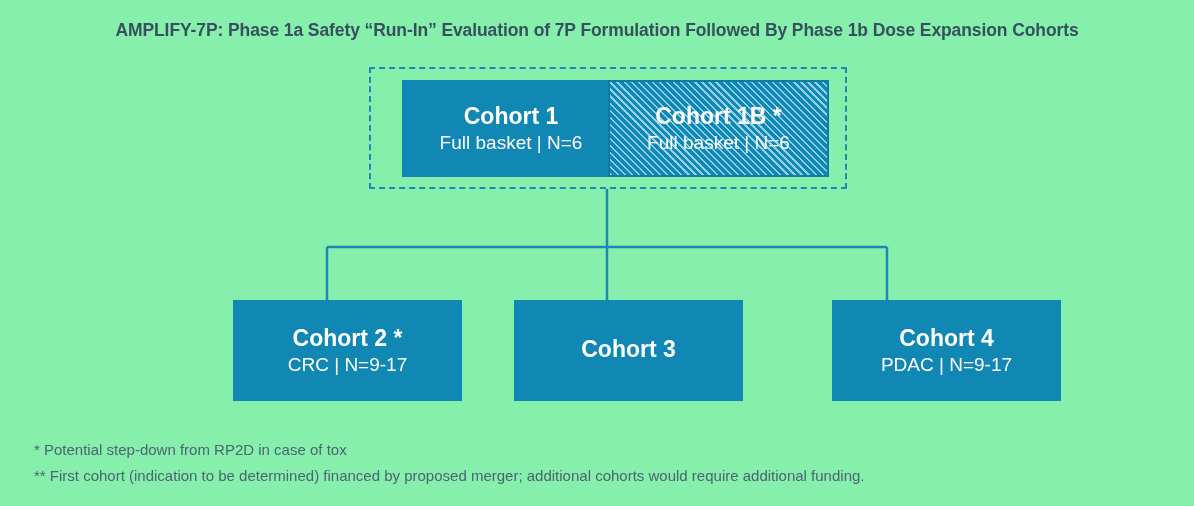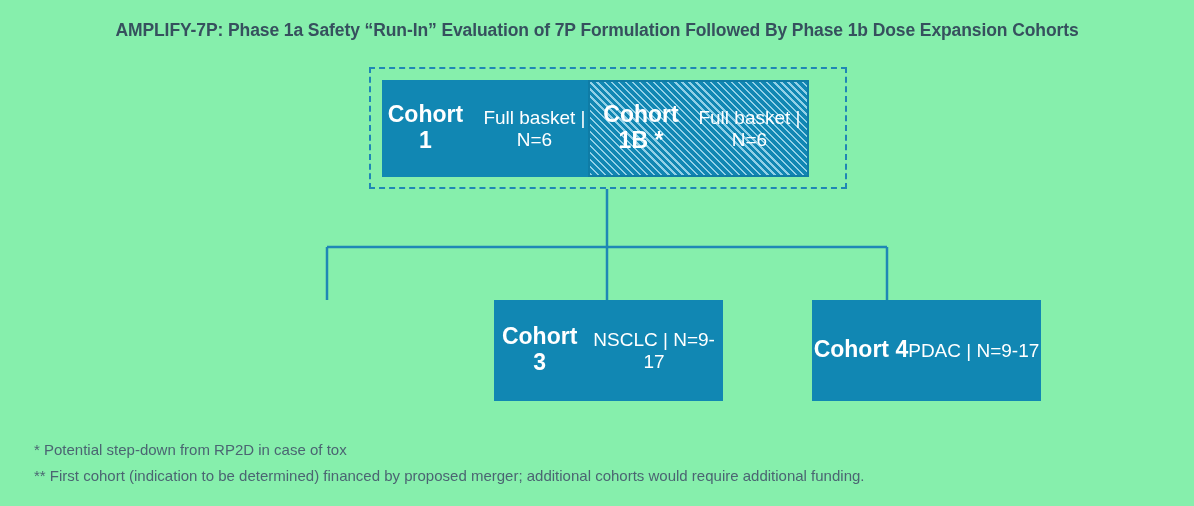--- a/index.html
+++ b/index.html
@@ -39,25 +39,26 @@
     height: 122px;
     border: 2px dashed #1f87b5;
     box-sizing: border-box;
   }
 
   
   .box {
     position: absolute;
     box-sizing: border-box;
     display: flex;
-    flex-direction: row;
+    flex-direction: column;
     align-items: center;
     justify-content: center;
     color: #ffffff;
     text-align: center;
+    margin-left: 20px;
   }
   .box .box-title {
     font-size: 23px;
     font-weight: bold;
     line-height: 1.15;
     margin-bottom: 3px;
   }
   .box .box-sub {
     font-size: 19px;
     font-weight: normal;
@@ -162,24 +163,27 @@
   <div class="box box-solid" id="cohort1">
     <div class="box-title">Cohort 1</div>
     <div class="box-sub">Full basket |  N=6</div>
   </div>
 
   <div class="box" id="cohort1b">
     <div class="box-title">Cohort 1B *</div>
     <div class="box-sub">Full basket |  N=6</div>
   </div>
 
+  <div class="box box-solid" id="cohort2">
+    <div class="box-title">Cohort 2 *</div>
+    <div class="box-sub">CRC  |  N=9-17</div>
+  </div>
 
   <div class="box box-solid" id="cohort3">
     <div class="box-title">Cohort 3</div>
-    <div class="box-sub">NSCLC  |  N=9-17</div>
   </div>
 
   <div class="box box-solid" id="cohort4">
     <div class="box-title">Cohort 4</div>
     <div class="box-sub">PDAC  |  N=9-17</div>
   </div>
 
   <div class="footnotes">
     <div class="footnote">*  Potential step-down from RP2D in case of tox</div>
     <div class="footnote">**  First cohort (indication to be determined) financed by proposed merger; additional cohorts would require additional funding.</div>

